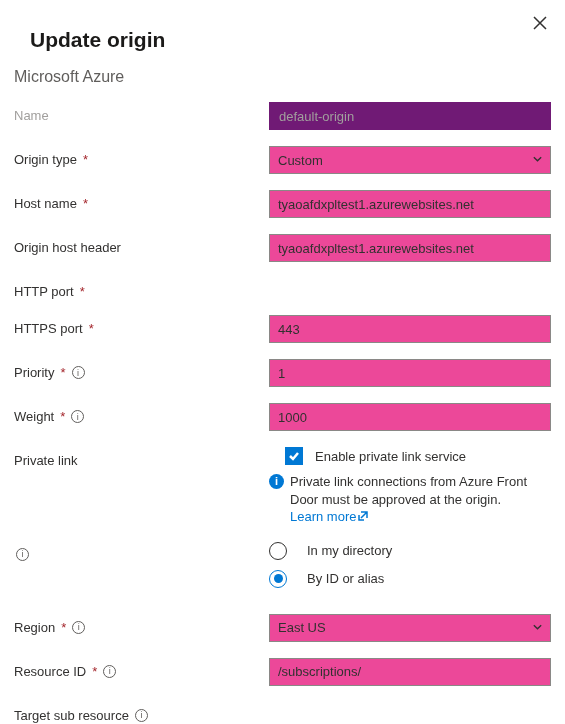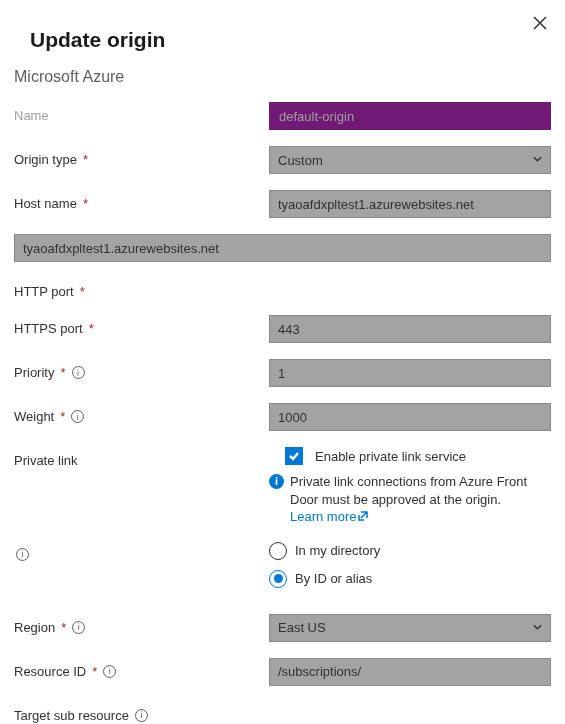--- a/index.html
+++ b/index.html
@@ -27,21 +27,21 @@
   .info-icon { display: inline-flex; align-items: center; justify-content: center; width: 13px; height: 13px; border: 1px solid #605e5c; border-radius: 50%; font-size: 9px; color: #605e5c; font-style: normal; margin-left: 2px; }
 
   .text-input, .select {
     width: 100%;
     height: 28px;
     border: 1px solid #8a8886;
     padding: 0 8px;
     font-family: inherit;
     font-size: 13px;
     color: #323130;
-    background: #a3a3a3;
+    background: #ec4899;
   }
   .text-input.readonly {
     background: #701a75;
     border: none;
     color: #a19f9d;
     padding: 0 10px;
   }
   .select-wrap { position: relative; }
   .select-wrap .chev { position: absolute; right: 8px; top: 50%; transform: translateY(-50%); pointer-events: none; }
   .select-wrap .chev svg { width: 11px; height: 11px; stroke: #323130; stroke-width: 1.5; fill: none; }
@@ -54,21 +54,21 @@
     display: flex; align-items: center; justify-content: center;
     flex-shrink: 0;
   }
   .checkbox-box svg { width: 12px; height: 12px; stroke: #fff; stroke-width: 2.5; fill: none; }
 
   .info-msg { display: flex; gap: 6px; margin-top: 8px; font-size: 13px; line-height: 1.35; }
   .info-msg .info-ic { width: 15px; height: 15px; border-radius: 50%; background: #0078d4; color: #fff; font-size: 11px; font-weight: 600; display:flex; align-items:center; justify-content:center; flex-shrink:0; margin-top:1px;}
   .link { color: #0078d4; cursor: pointer; display: inline-flex; align-items: center; gap: 2px; }
   .ext-icon svg { width: 10px; height: 10px; stroke: #0078d4; stroke-width: 1.5; fill: none; }
 
-  .radio-row { display: flex; align-items: center; gap: 8px; margin-bottom: 10px; }
+  .radio-row { display: flex; align-items: center; gap: 20px; margin-bottom: 10px; }
   .radio-outer { width: 18px; height: 18px; border: 1px solid #323130; border-radius: 50%; display:flex; align-items:center; justify-content:center; flex-shrink:0; }
   .radio-outer.checked { border-color: #0078d4; }
   .radio-inner { width: 9px; height: 9px; border-radius: 50%; background: #0078d4; }
 </style>
 </head>
 <body>
 
 <div class="header">
   <div>
     <h1 class="title">Update origin</h1>
@@ -111,20 +111,23 @@
   <div class="label-col">
     <span>Host name</span>
       <span class="req">*</span>
   </div>
   <div class="field-col">
     <input class="text-input" value="tyaoafdxpltest1.azurewebsites.net" style="">
   </div>
 </div>
 
 <div class="row">
+  <div class="label-col">
+    <span>Origin host header</span>
+  </div>
   <div class="field-col">
     <input class="text-input" value="tyaoafdxpltest1.azurewebsites.net" style="">
   </div>
 </div>
 
 <div class="row">
   <div class="label-col">
     <span>HTTP port</span>
       <span class="req">*</span>
   </div>

